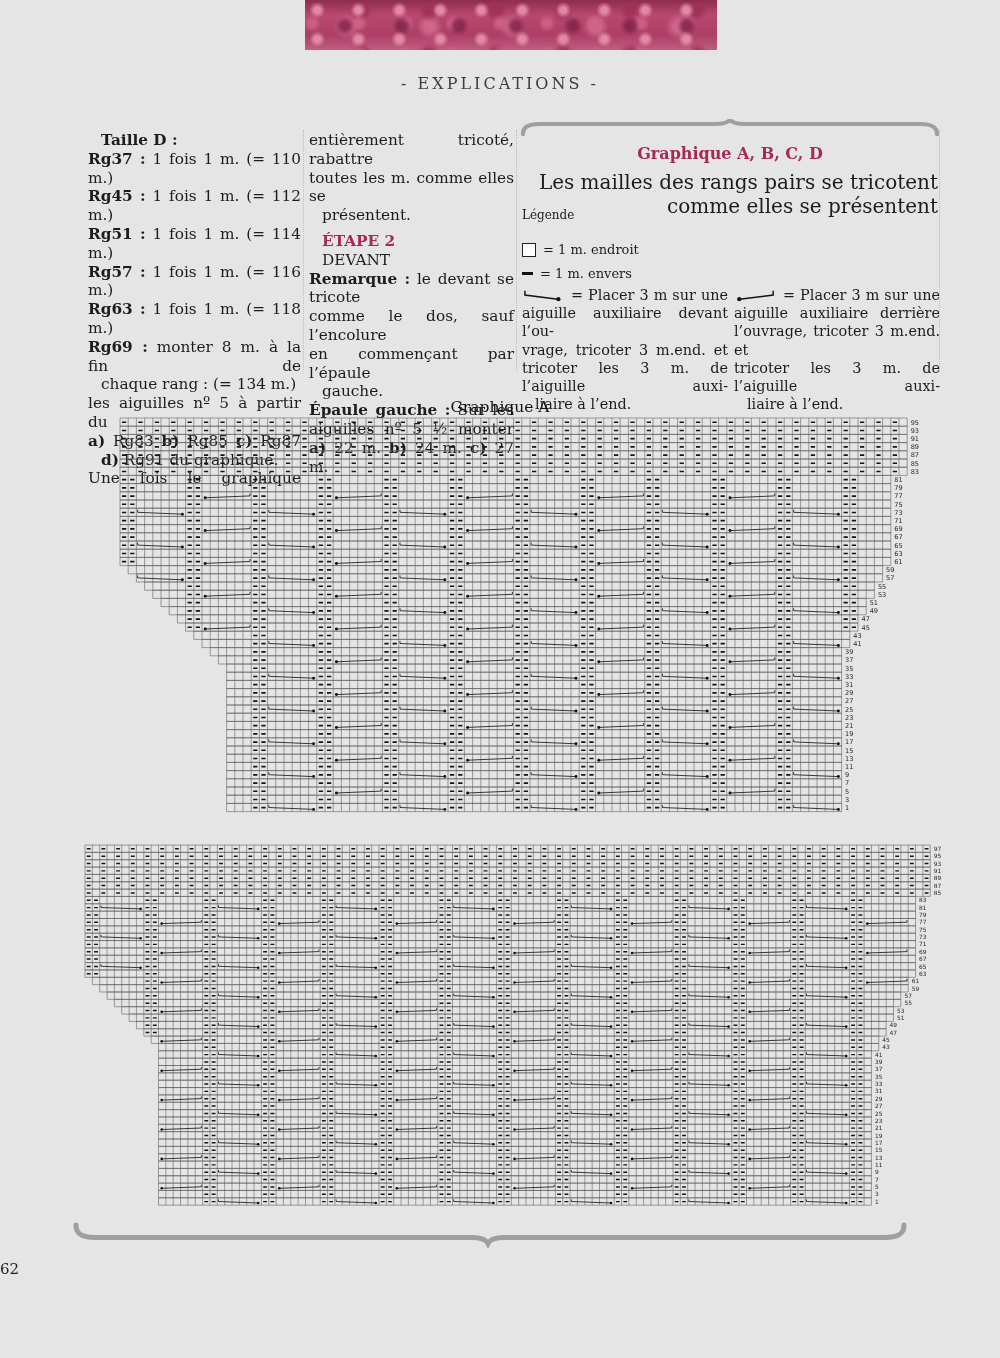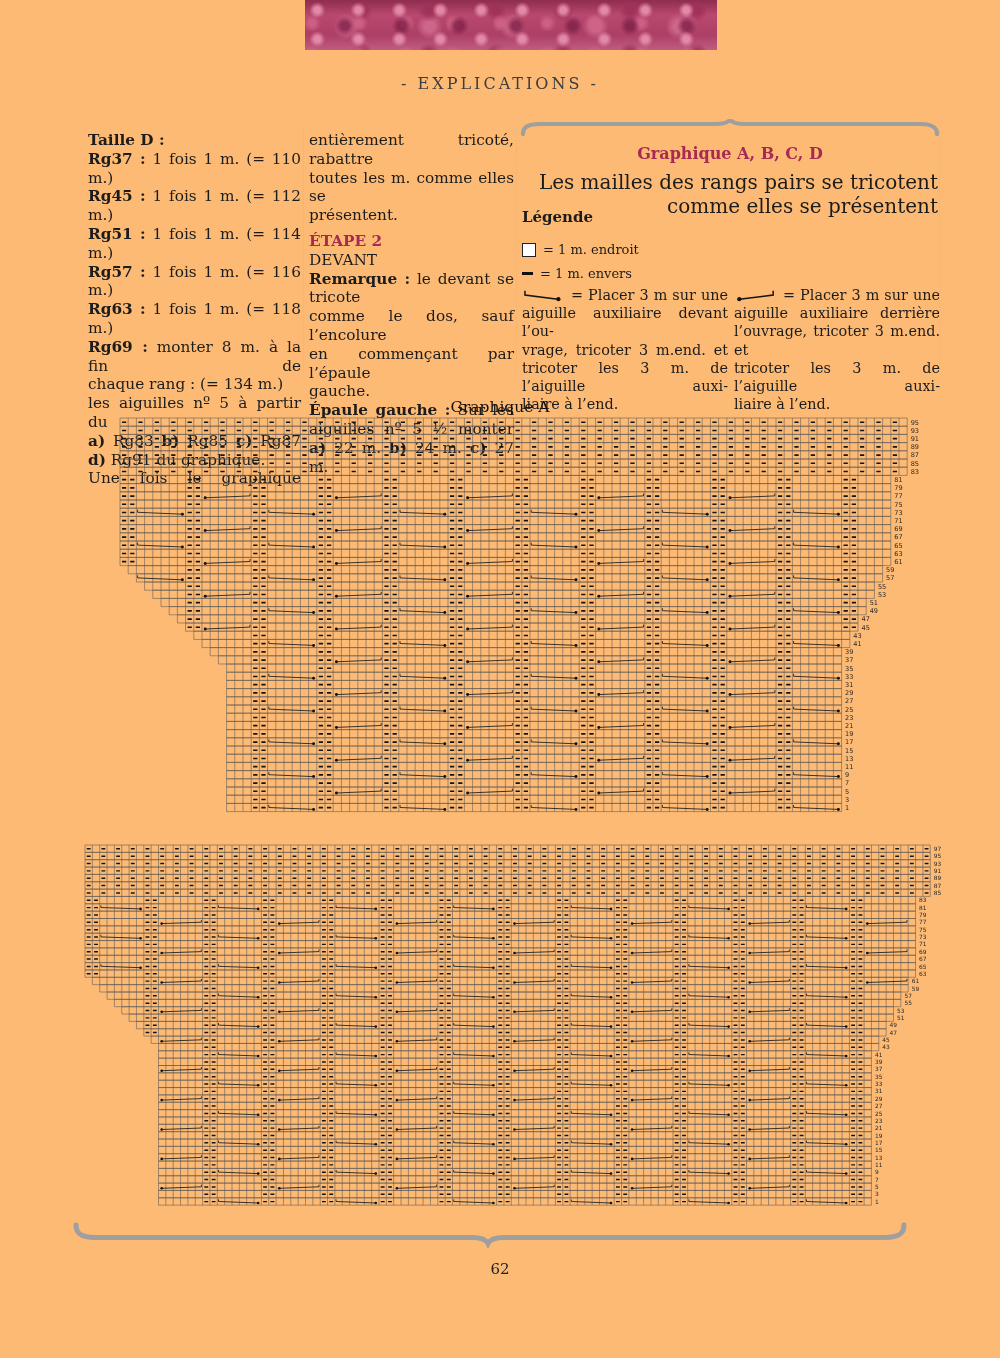--- a/index.html
+++ b/index.html
@@ -1,59 +1,59 @@
 <!DOCTYPE html>
 <html><head>
 <meta charset="utf-8">
 <style>
   html,body{margin:0;padding:0;background:#fff;}
-  .page{position:relative;width:1000px;height:1358px;background:#fdba74;overflow:hidden;
+  .page{position:relative;width:1000px;height:1358px;background:#e5e5e5;overflow:hidden;
         font-family:"DejaVu Serif","Liberation Serif",serif;color:#1c1c1c;}
   .photo{position:absolute;left:305px;top:0;width:412px;height:50px;
     background-image:
       radial-gradient(circle at 30% 35%, rgba(230,140,170,.95) 0 3px, transparent 8px),
       radial-gradient(circle at 70% 70%, rgba(128,32,72,.8) 0 4px, transparent 10px),
       radial-gradient(circle at 15% 75%, rgba(208,98,134,.9) 0 3px, transparent 9px),
       radial-gradient(circle at 85% 25%, rgba(158,48,88,.85) 0 4px, transparent 11px),
       radial-gradient(circle at 50% 50%, rgba(217,117,152,.7) 0 5px, transparent 13px),
       linear-gradient(180deg,#8f2d4f,#b8486e 30%,#ad3f66 70%,#c05c80);
     background-size:41px 29px,57px 37px,47px 31px,67px 43px,83px 53px,100% 100%;}
   .hdr{position:absolute;left:0;top:74px;width:100%;text-align:center;
        font-size:16px;letter-spacing:3px;color:#3e3e3e;}
   .col{position:absolute;top:131px;font-size:15.3px;line-height:18.8px;}
   .col1{left:88px;width:213px;}
   .col2{left:309px;width:205px;}
   .tline{text-align:justify;}
   .tline.j{text-align-last:justify;}
-  .tline.l{text-align-last:left;}
+  .tline.l{text-align-last:left;margin-left:13px;}
   .gap{height:7px;}
   .sb{font-weight:bold;}
   .sm{font-weight:bold;}
   .vsep{position:absolute;top:130px;height:242px;border-left:1px dotted #bdbdbd;width:0;}
   .s1{left:303px}.s2{left:516px}.s3{left:939px}
   .legendbox{position:absolute;left:520px;top:118px;width:420px;height:256px;}
   .brace-top{position:absolute;left:0;top:1px;width:420px;height:17px;}
   .boxtitle{position:absolute;top:26px;left:0;width:100%;text-align:center;
             font-weight:bold;font-size:16px;}
   .boxsub{position:absolute;top:52px;left:2px;width:416px;font-size:20px;text-align:right;}
-  .leglabel{position:absolute;top:90px;left:2px;font-weight:bold;font-size:15px;}
+  .leglabel{position:absolute;top:90px;left:2px;font-weight:normal;font-size:12px;}
   .legrow{position:absolute;left:2px;font-size:13px;display:flex;align-items:center;gap:7px;}
   .k1{top:124px}.k2{top:148px}
   .sq{width:12px;height:12px;border:1.5px solid #222;display:inline-block;background:#fff;}
   .dashico{width:11px;height:3.5px;background:#111;display:inline-block;}
   .cablecol{position:absolute;top:168px;width:206px;font-size:14.4px;line-height:18.2px;}
   .cfront{left:2px}.cback{left:214px}
   .cicon{vertical-align:-2px;margin-right:5px;}
   .charttitle{position:absolute;left:0;width:100%;text-align:center;font-weight:normal;font-size:15.5px;color:#111;}
   .t-a{top:398px}.t-b{top:821px}
   .chart{position:absolute;}
   #chartA{left:119px;top:417px}
   #chartB{left:84px;top:844px}
   .brace-bottom{position:absolute;left:73px;top:1221px;width:834px;height:28px;}
-  .pageno{position:absolute;top:1260px;left:0;width:100%;text-align:center;font-size:15px;color:#222;}
+  .pageno{position:absolute;top:1260px;left:0;width:100%;font-size:15px;color:#222;}
 </style>
 </head>
 <body>
 
 <div class="page">
   <div class="photo"></div>
   <div class="hdr">- EXPLICATIONS -</div>
 
   <div class="col col1" id="col1">
       <div class="tline l"><span class="sb">Taille D :</span></div>

